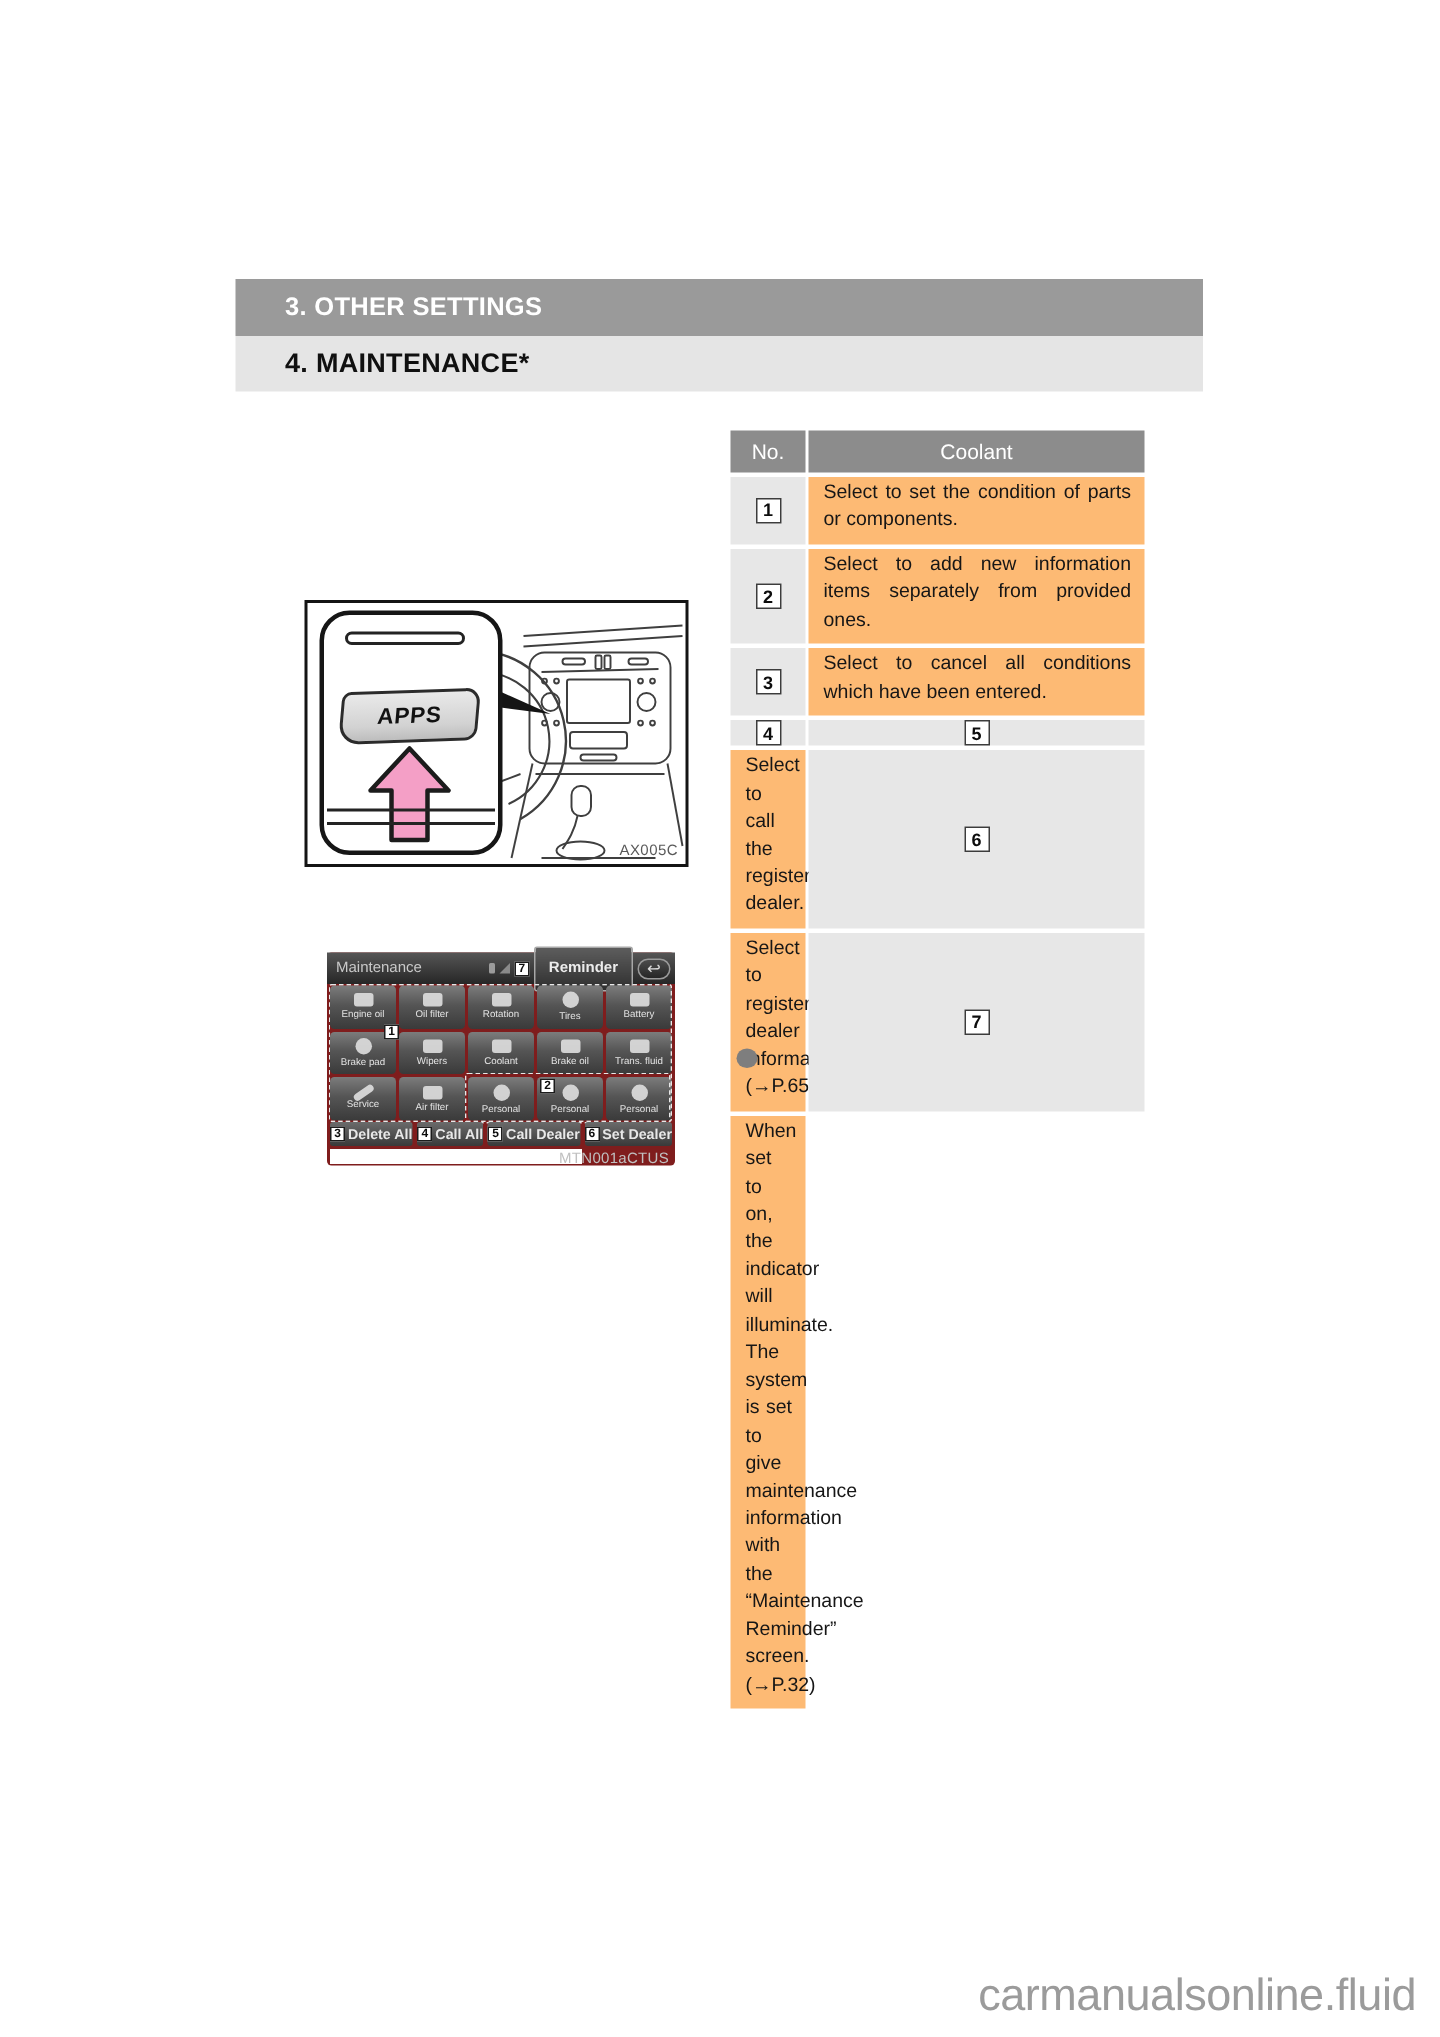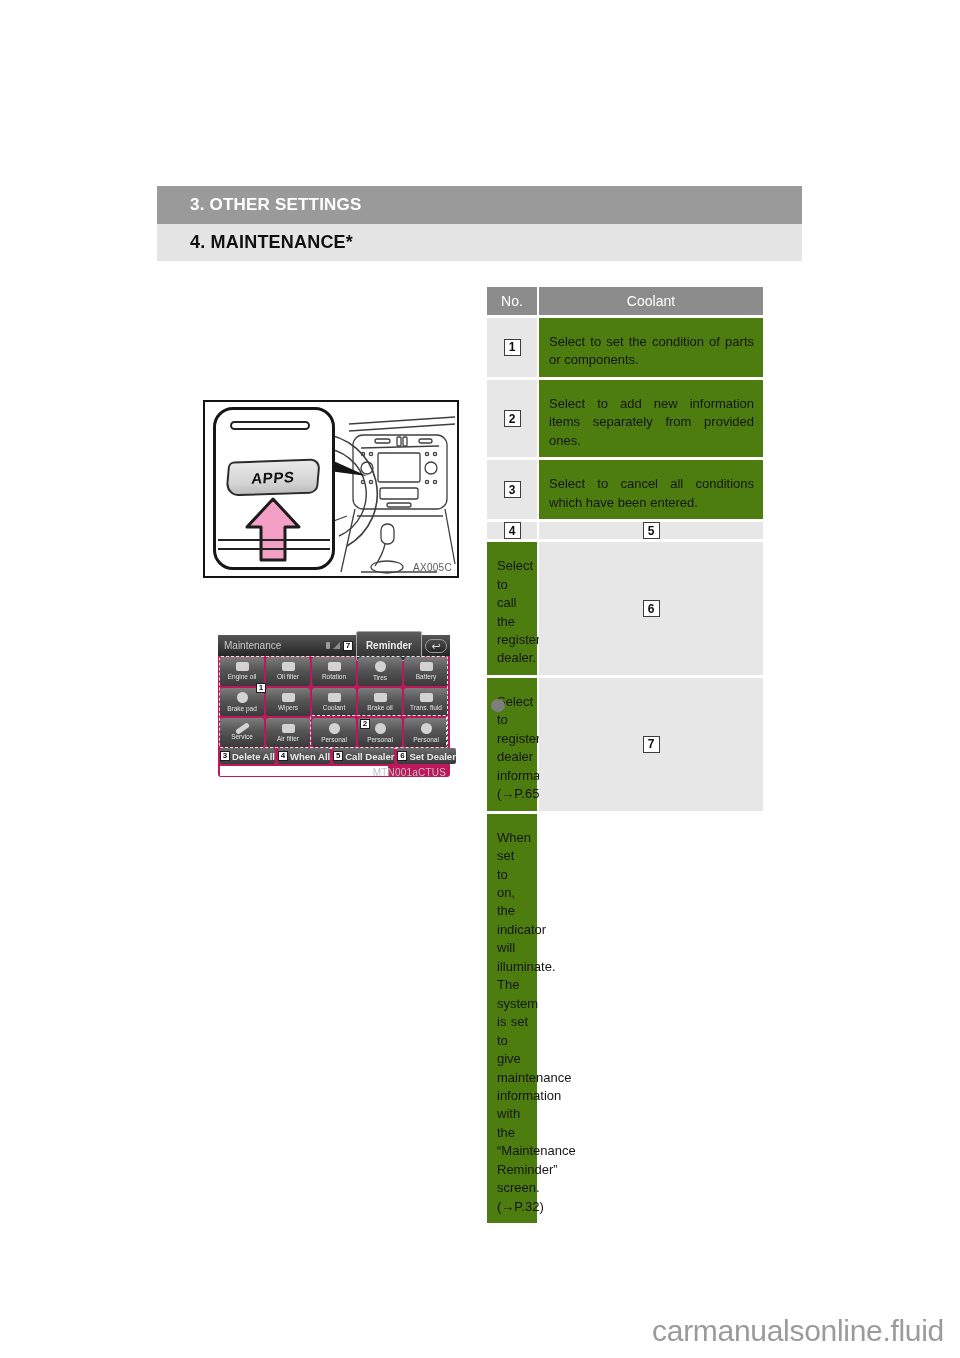--- a/index.html
+++ b/index.html
@@ -49,21 +49,21 @@
   #arrow-up { position:absolute; left:28px; top:87px; width:58px; height:66px; }
   #pointer { left:124px; top:52px; width:40px; height:28px; z-index:2; }
   #dash-art { right:0px; top:2px; width:136px; height:172px; z-index:1; }
   #fig-dashboard .fig-code {
     right:5px; bottom:3px; font-size:10px; color:#5a5a5a; letter-spacing:0.3px;
   }
 
   
   #fig-screen {
     left:218px; top:635px; width:232px; height:142px;
-    background:#be185d; border-radius:3px;
+    background:#7f1d1d; border-radius:3px;
   }
   #scr-topbar {
     left:0; top:0; right:0; height:21px;
     background:linear-gradient(180deg,#565656,#262626);
     display:flex; align-items:center; padding:0 3px 0 6px; gap:3px;
   }
   #scr-title { color:#c9c9c9; font-size:10px; flex:1; }
   .mini-ico { display:inline-block; }
   #phone-ico { width:4px; height:7px; background:#9b9b9b; border-radius:1px; }
   #signal-ico {
@@ -127,22 +127,22 @@
   .tbl { display:grid; grid-template-columns:50px 224px; column-gap:2px; row-gap:3px; }
   .th {
     background:#8c8c8c; color:#fff; font-size:14px; text-align:center;
     height:28px; line-height:28px;
   }
   .td-no {
     background:#e7e7e7; display:flex; align-items:center; justify-content:center;
   }
   .td-no .numbox { width:17px; height:17px; font-size:12px; border-color:#3c3c3c; }
   .td-fn {
-    background:#4d7c0f; font-size:13px; line-height:1.42; color:#161616;
-    padding:15px 9px 7px 10px; text-align:justify;
+    background:#fdba74; font-size:13px; line-height:1.42; color:#161616;
+    padding:1px 9px 7px 10px; text-align:justify;
   }
 
   
   #bullet-dot { left:491px; top:699px; width:14px; height:13px; background:#7e7e7e; border-radius:50%; }
   #watermark {
     right:16px; top:1314px; font-size:30px; color:#9b9b9b; letter-spacing:-0.3px;
   }
 </style>
 </head>
 <body>
@@ -277,21 +277,21 @@
   <span class="numbox small" id="callout-1">1</span>
   <span class="numbox small" id="callout-2">2</span>
 
   <div id="scr-bottombar">
     <div class="scr-bbtn">
       <span class="numbox small">3</span>
       <span>Delete All</span>
     </div>
     <div class="scr-bbtn">
       <span class="numbox small">4</span>
-      <span>When All</span>
+      <span>Call All</span>
     </div>
     <div class="scr-bbtn">
       <span class="numbox small">5</span>
       <span>Call Dealer</span>
     </div>
     <div class="scr-bbtn">
       <span class="numbox small">6</span>
       <span>Set Dealer</span>
     </div>
   </div>

